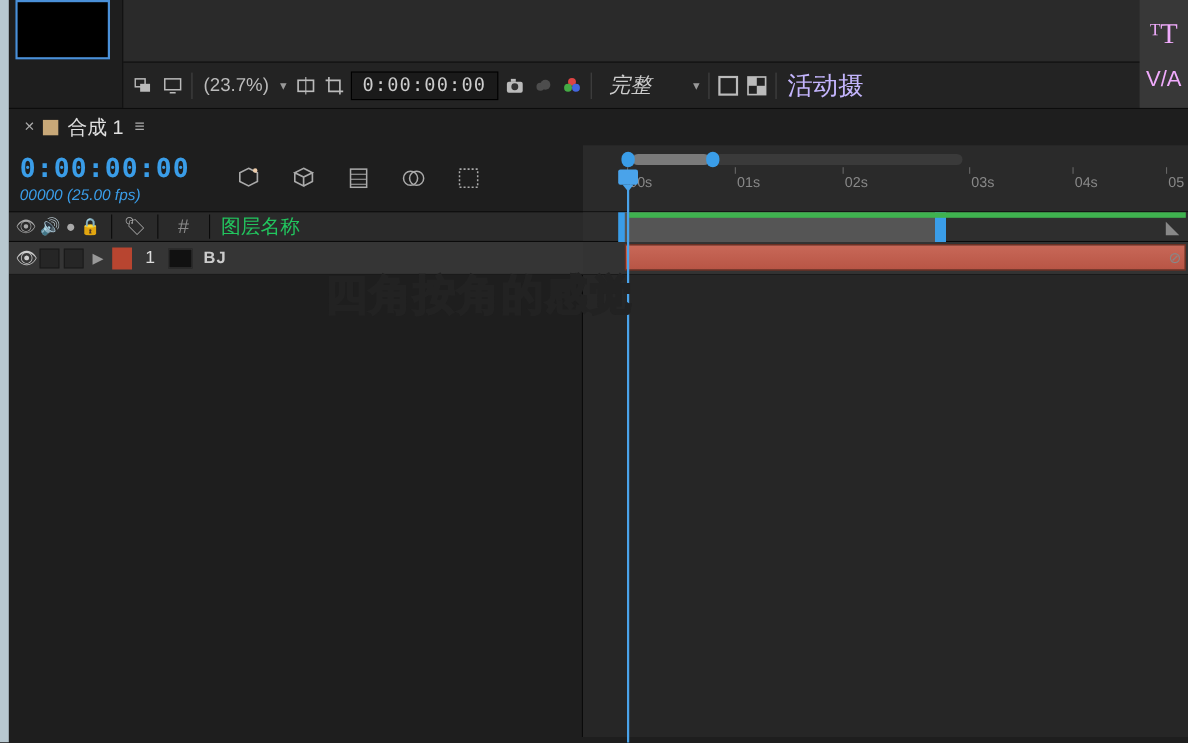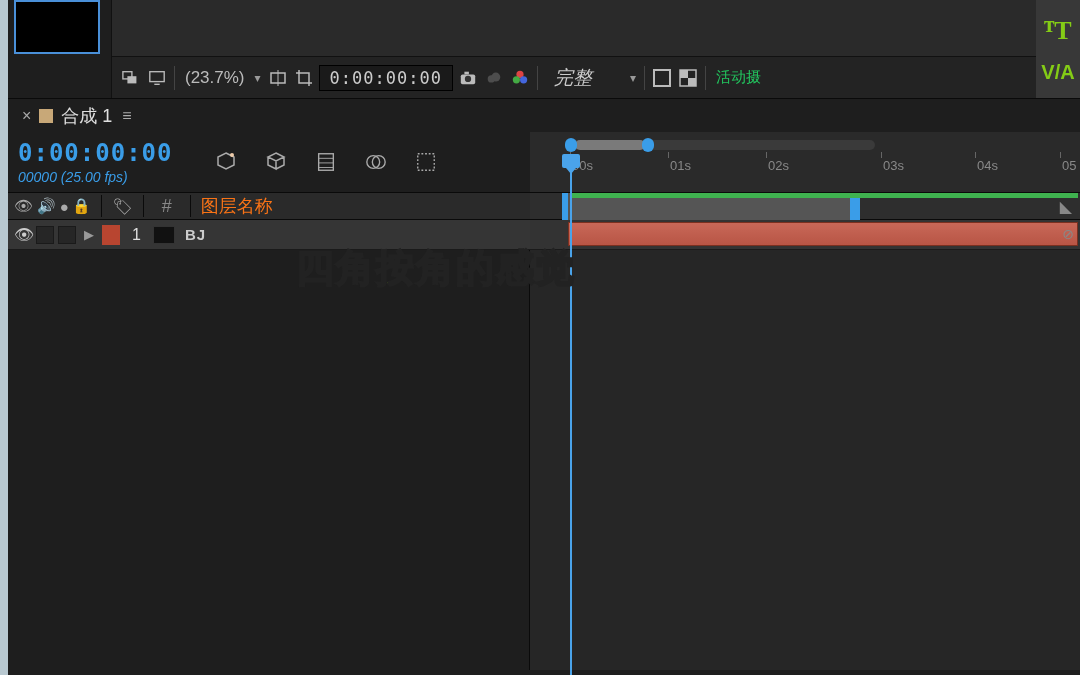--- a/index.html
+++ b/index.html
@@ -8,21 +8,21 @@
 
 .preview-area { height: 98px; display: flex; }
 .preview-left { width: 112px; border-right: 1px solid #111; position: relative; }
 .preview-thumb { position: absolute; top: 0; left: 14px; width: 86px; height: 54px; border: 2px solid #4a90d9; background: #000; }
 .preview-toolbar { flex: 1; display: flex; flex-direction: column; }
 .toolbar-spacer { flex: 1; background: #2a2a2a; }
 .toolbar-row { height: 42px; background: #232323; border-top: 1px solid #111; display: flex; align-items: center; padding: 4px 8px; gap: 4px; }
 
 
 .right-panel { position: absolute; right: 0; top: 0; width: 44px; height: 98px; background: #383838; display: flex; flex-direction: column; align-items: center; padding-top: 18px; gap: 18px; }
-.tool-icon { color: #84cc16; font-size: 26px; font-weight: bold; line-height: 1; }
+.tool-icon { color: #f0abfc; font-size: 26px; font-weight: normal; line-height: 1; }
 
 
 .tb-icon { width: 22px; height: 22px; display: flex; align-items: center; justify-content: center; color: #bbb; fill: #bbb; }
 .tb-divider { width: 1px; height: 24px; background: #444; margin: 0 2px; }
 .zoom-display { color: #bbb; font-size: 17px; padding: 0 4px; }
 .chevron { color: #999; font-size: 12px; padding: 0 2px; }
 .timecode-box { padding: 2px 10px; border: 1px solid #000; background: #1a1a1a; color: #ccc; font-size: 17px; font-family: monospace; letter-spacing: 1px; }
 .quality-select { color: #ccc; font-size: 19px; padding: 0 16px 0 10px; min-width: 80px; font-style: italic; }
 
 
@@ -57,21 +57,21 @@
 .playhead-head { position: absolute; left: 32px; top: 22px; width: 18px; height: 14px; background: #4aa3ea; border-radius: 2px; }
 .playhead-head::after { content: ""; position: absolute; left: 4px; top: 14px; border-left: 5px solid transparent; border-right: 5px solid transparent; border-top: 6px solid #4aa3ea; }
 .playhead-line { position: absolute; left: 40px; top: 36px; width: 2px; height: 640px; background: #4aa3ea; z-index: 5; }
 
 
 .col-headers { height: 28px; display: flex; background: #2a2a2a; border-top: 1px solid #0a0a0a; border-bottom: 1px solid #0a0a0a; margin-left: 8px; }
 .ch-left { width: 522px; display: flex; align-items: center; padding: 0 6px; gap: 6px; }
 .vis-icons { display: flex; gap: 4px; align-items: center; font-size: 15px; color: #aaa; }
 .col-sep { width: 1px; height: 22px; background: #0a0a0a; margin: 0 4px; }
 .col-label-num { color: #888; font-size: 18px; padding: 0 8px; }
-.col-label { color: #f97316; font-size: 18px; }
+.col-label { color: #22c55e; font-size: 18px; }
 .ch-right { flex: 1; position: relative; background: #2e2e2e; }
 .wa-handle { position: absolute; height: 28px; width: 10px; background: #3a9de8; top: 0; }
 .wa-bg { position: absolute; left: 38px; top: 0; height: 28px; background: #555; }
 .wa-green { position: absolute; top: 0; height: 5px; background: #3fb24f; }
 
 
 .layer-row { height: 30px; display: flex; background: #353535; border-bottom: 1px solid #1a1a1a; margin-left: 8px; }
 .lr-left { width: 522px; display: flex; align-items: center; padding: 0 6px; gap: 4px; }
 .eye { color: #ccc; font-size: 16px; width: 18px; }
 .solo-box { width: 18px; height: 18px; background: #262626; border: 1px solid #1a1a1a; }
@@ -164,21 +164,21 @@
           </svg>
         </span>
       <span class="tb-icon">
           <svg viewBox="0 0 20 20" width="20" height="20">
             <rect x="2" y="2" width="16" height="16" fill="none" stroke="#bbb" stroke-width="1.5"></rect>
             <rect x="2" y="2" width="8" height="8" fill="#bbb"></rect>
             <rect x="10" y="10" width="8" height="8" fill="#bbb"></rect>
           </svg>
         </span>
       <div class="tb-divider"></div>
-      <span style="color:#22c55e;font-size:15px;padding-left:4px">活动摄</span>
+      <span style="color:#c4b5fd;font-size:23px;padding-left:4px">活动摄</span>
     </div>
   </div>
 </div>
 
 <div class="right-panel">
   <span class="tool-icon" style="font-family:serif">ᵀT</span>
   <span class="tool-icon" style="font-size:20px">V/A</span>
 </div>
 
 <div class="comp-tabs">

